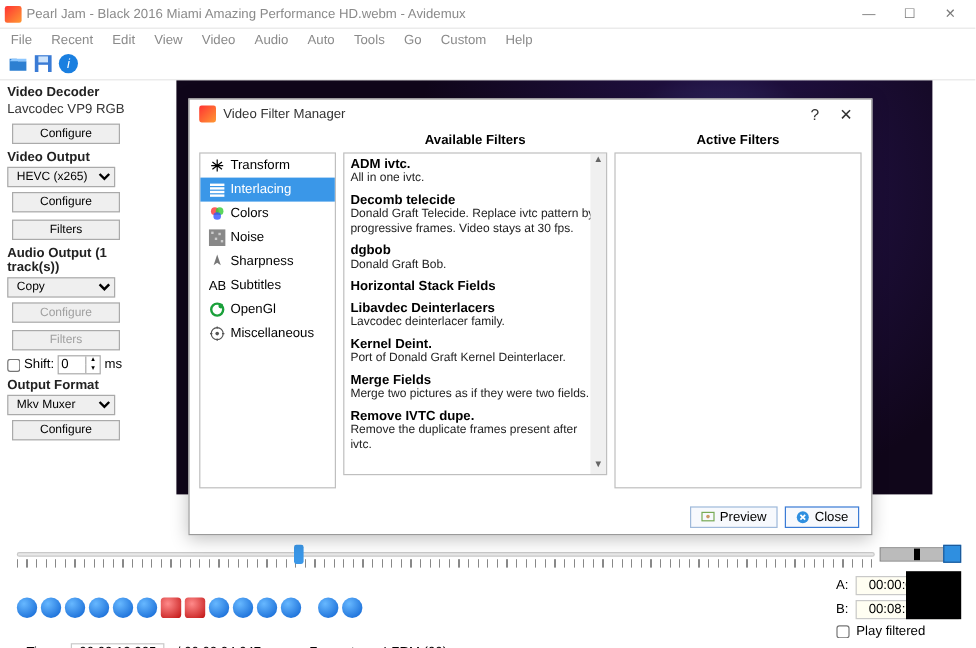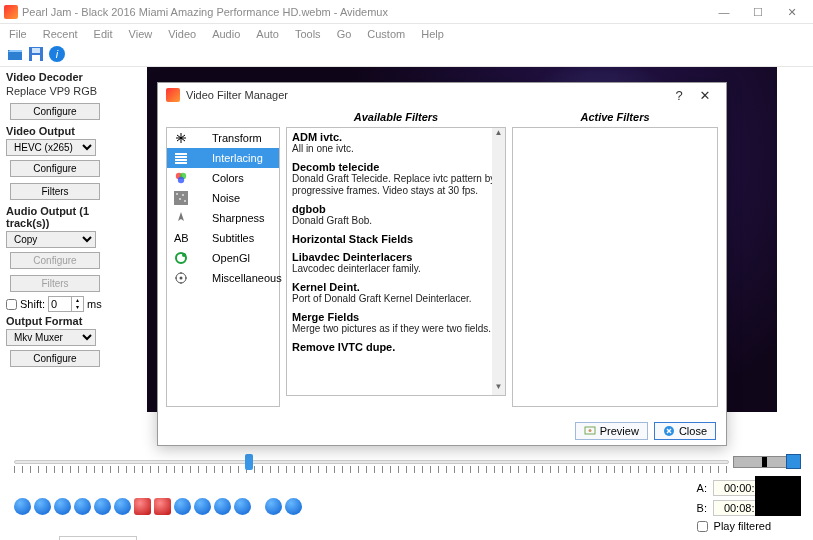--- a/index.html
+++ b/index.html
@@ -58,25 +58,25 @@
 
 .dialog { position:absolute; left:157px; top:82px; width:570px; height:364px; background:#fff; border:1px solid #9a9a9a; box-shadow:0 3px 14px rgba(0,0,0,0.25); display:flex; flex-direction:column; }
 .dlg-title { height:24px; display:flex; align-items:center; padding:0 8px; }
 .dlg-title .dicon { width:14px;height:14px;margin-right:6px;background:linear-gradient(135deg,#f33,#f93);border-radius:2px;}
 .dlg-title .txt{flex:1;color:#333;}
 .dlg-title .dbtn{width:26px;text-align:center;color:#333;font-size:13px;}
 .dlg-cols { flex:1; display:flex; padding: 0 8px 4px 8px; gap:6px;}
 .cat-col { width:114px; border:none; }
 .cat-col .head { text-align:center; font-weight:bold; height:20px; visibility:hidden; }
 .cat-list { border:1px solid #bfbfbf; height:280px; }
-.cat-item { display:flex; align-items:center; gap:24px; padding: 3px 7px; }
+.cat-item { display:flex; align-items:center; gap:4px; padding: 3px 7px; }
 .cat-item.selected { background:#3a97e8; color:#fff; }
 .cat-item .cicon { width:14px; height:14px; display:inline-flex; align-items:center; justify-content:center;}
 .avail-col { width:220px; }
-.col-head { text-align:center; font-weight:bold; height:20px; line-height:20px;font-style:italic;}
+.col-head { text-align:center; font-weight:bold; height:20px; line-height:20px;}
 .avail-list { border:1px solid #bfbfbf; height:269px; overflow:hidden; position:relative; padding:3px 5px 3px 5px; }
 .avail-scroll { position:absolute; right:0; top:0; bottom:0; width:13px; background:#f0f0f0; }
 .avail-scroll .up, .avail-scroll .down { height:13px; text-align:center; font-size:8px; color:#666;}
 .filt { margin-bottom:6px; }
 .filt .fname { font-weight:bold; color:#000; }
 .filt .fdesc { color:#222; font-size:10px; line-height:1.2; }
 .active-col { flex:1; }
 .active-box { border:1px solid #bfbfbf; height:280px; }
 .dlg-foot { padding:5px 10px; display:flex; justify-content:flex-end; gap:6px; border-top: none;}
 .dbtn2 { border:1px solid #9fb9da; background:#f7f9fd; padding:2px 8px; display:flex; align-items:center; gap:4px; }
@@ -120,21 +120,21 @@
       </svg></span>
   <span><svg viewBox="0 0 18 18">
         <circle cx="9" cy="9" r="8" fill="#1a7fe0"></circle>
         <text x="9" y="13" text-anchor="middle" fill="#fff" font-size="12" font-family="serif" font-style="italic">i</text>
       </svg></span>
 </div>
 
 <div class="main">
   <div class="sidepanel">
     <div class="heading">Video Decoder</div>
-    <div class="sub">Replace VP9 RGB</div>
+    <div class="sub">Lavcodec VP9 RGB</div>
     <div class="btn">Configure</div>
 
     <div class="heading">Video Output</div>
     <select class="combo"><option>HEVC (x265)</option></select>
     <div class="btn">Configure</div>
     <div class="btn">Filters</div>
 
     <div class="heading">Audio Output (1 track(s))</div>
     <select class="combo"><option>Copy</option></select>
     <div class="btn disabled">Configure</div>
@@ -330,20 +330,21 @@
             <div class="filt">
               <div class="fname">Kernel Deint.</div>
               <div class="fdesc">Port of Donald Graft Kernel Deinterlacer.</div>
             </div>
             <div class="filt">
               <div class="fname">Merge Fields</div>
               <div class="fdesc">Merge two pictures as if they were two fields.</div>
             </div>
             <div class="filt">
               <div class="fname">Remove IVTC dupe.</div>
+              <div class="fdesc">Remove the duplicate frames present after ivtc.</div>
             </div>
           </div>
         <div class="avail-scroll">
           <div class="up">▲</div>
           <div class="down" style="position:absolute;bottom:0;left:0;right:0">▼</div>
         </div>
       </div>
     </div>
     <div class="active-col">
       <div class="col-head">Active Filters</div>

